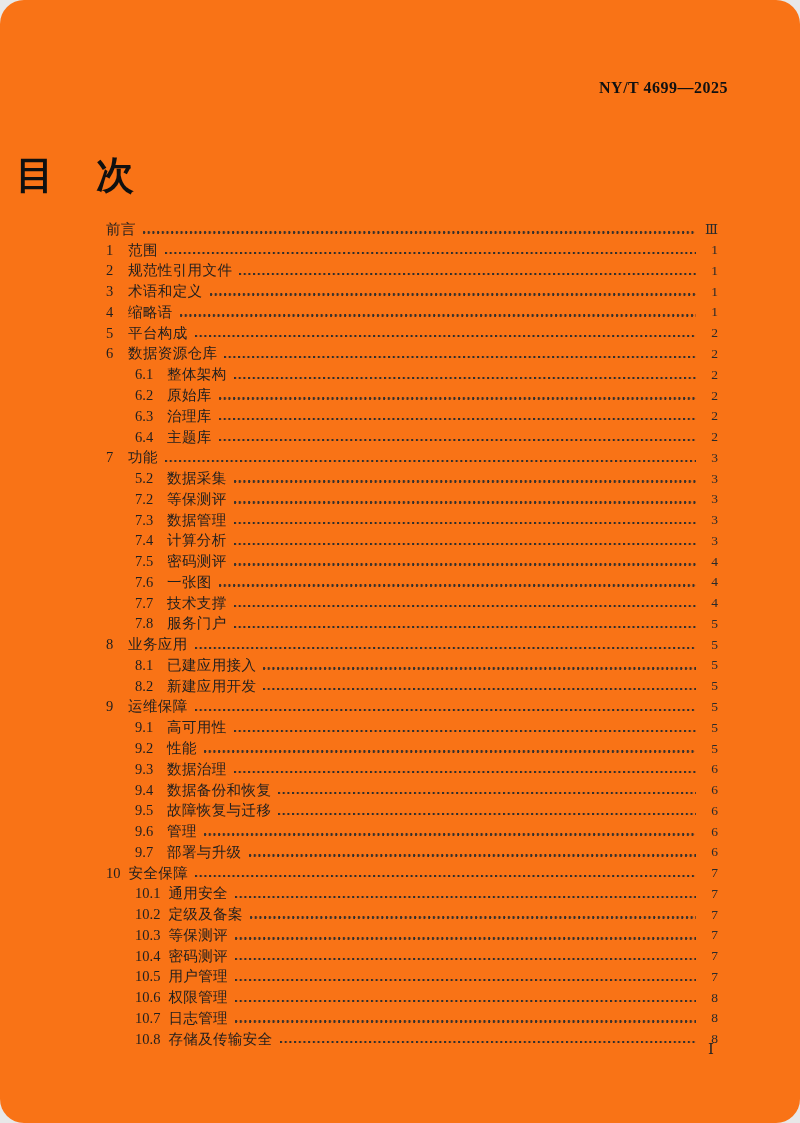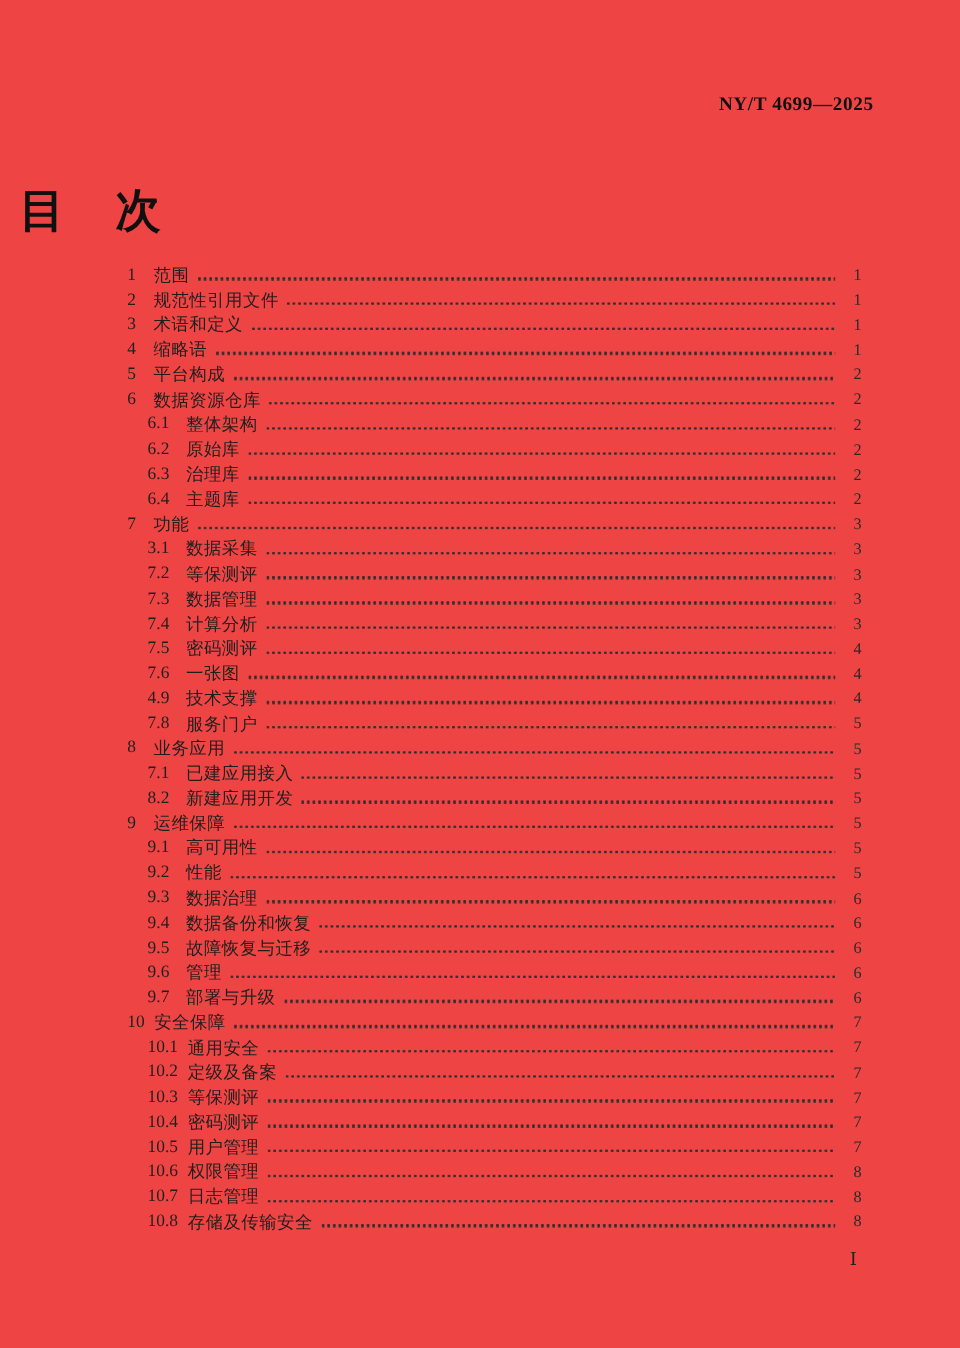--- a/index.html
+++ b/index.html
@@ -1,50 +1,56 @@
 <!DOCTYPE html>
 <html><head>
 <meta charset="utf-8">
 <style>
   html,body{margin:0;padding:0;background:#e8e8e8;}
   .page{
-    position:relative;width:800px;height:1123px;margin:0 auto;background:#ef4444;
-    overflow:hidden;font-family:"Liberation Serif","DejaVu Serif",serif;color:#1c1c1c;
+    position:relative;width:800px;height:1123px;margin:0 auto;background:#f97316;
+    overflow:hidden;font-family:"Liberation Serif","DejaVu Serif",serif;color:#1c1c1c;border-radius:24px;
   }
   .doc-code{
     position:absolute;top:79px;right:72px;font-size:16px;font-weight:bold;
     letter-spacing:0.5px;color:#111;white-space:nowrap;
   }
   .title{
     position:absolute;top:150px;left:16px;width:100%;margin:0;text-align:left;
     font-size:38px;font-weight:bold;color:#101010;letter-spacing:2px;
   }
   .toc{position:absolute;left:106px;top:219px;width:612px;}
   .row{display:flex;align-items:center;height:20.77px;font-size:14.5px;color:#1f1f1f;}
   .row .num{margin-right:8px;min-width:14px;white-space:nowrap;}
   .row.l1{padding-left:17px;}
-  .row.l1 .num{min-width:24px;}
+  .row.l1 .num{min-width:24px;margin-left:12px;}
   .num:empty{display:none;}
   .label{white-space:nowrap;letter-spacing:0.4px;}
   .leader{
     flex:1;height:2.4px;margin:6px 6px 0 7px;
     background-image:radial-gradient(circle at 1.2px 1.2px,#2e2e2e 1.02px,rgba(0,0,0,0) 1.35px);
     background-size:4.7px 2.4px;background-repeat:repeat-x;background-position:left center;
   }
   .pg{min-width:16px;text-align:right;font-size:13.5px;color:#2a2a2a;white-space:nowrap;}
   .footer-page{position:absolute;top:1040px;right:86px;font-size:15px;color:#222;}
 </style>
 </head>
 <body>
 
 <div class="page">
   <div class="doc-code">NY/T 4699—2025</div>
   <h1 class="title">目　次</h1>
   <div class="toc" id="toc">
       <div class="row l0">
+
+    <span class="label">前言</span>
+    <span class="leader"></span>
+    <span class="pg">Ⅲ</span>
+  </div>
+      <div class="row l0">
     <span class="num">1</span>
     <span class="label">范围</span>
     <span class="leader"></span>
     <span class="pg">1</span>
   </div>
       <div class="row l0">
     <span class="num">2</span>
     <span class="label">规范性引用文件</span>
     <span class="leader"></span>
     <span class="pg">1</span>
@@ -97,21 +103,21 @@
     <span class="leader"></span>
     <span class="pg">2</span>
   </div>
       <div class="row l0">
     <span class="num">7</span>
     <span class="label">功能</span>
     <span class="leader"></span>
     <span class="pg">3</span>
   </div>
       <div class="row l1">
-    <span class="num">3.1</span>
+    <span class="num">5.2</span>
     <span class="label">数据采集</span>
     <span class="leader"></span>
     <span class="pg">3</span>
   </div>
       <div class="row l1">
     <span class="num">7.2</span>
     <span class="label">等保测评</span>
     <span class="leader"></span>
     <span class="pg">3</span>
   </div>
@@ -133,39 +139,39 @@
     <span class="leader"></span>
     <span class="pg">4</span>
   </div>
       <div class="row l1">
     <span class="num">7.6</span>
     <span class="label">一张图</span>
     <span class="leader"></span>
     <span class="pg">4</span>
   </div>
       <div class="row l1">
-    <span class="num">4.9</span>
+    <span class="num">7.7</span>
     <span class="label">技术支撑</span>
     <span class="leader"></span>
     <span class="pg">4</span>
   </div>
       <div class="row l1">
     <span class="num">7.8</span>
     <span class="label">服务门户</span>
     <span class="leader"></span>
     <span class="pg">5</span>
   </div>
       <div class="row l0">
     <span class="num">8</span>
     <span class="label">业务应用</span>
     <span class="leader"></span>
     <span class="pg">5</span>
   </div>
       <div class="row l1">
-    <span class="num">7.1</span>
+    <span class="num">8.1</span>
     <span class="label">已建应用接入</span>
     <span class="leader"></span>
     <span class="pg">5</span>
   </div>
       <div class="row l1">
     <span class="num">8.2</span>
     <span class="label">新建应用开发</span>
     <span class="leader"></span>
     <span class="pg">5</span>
   </div>

